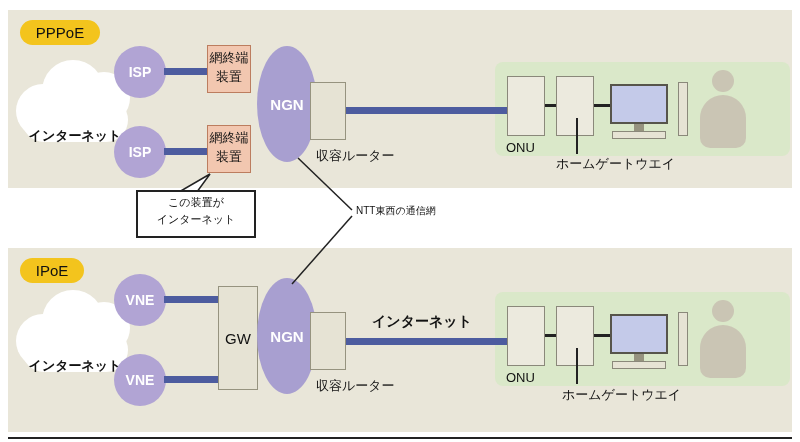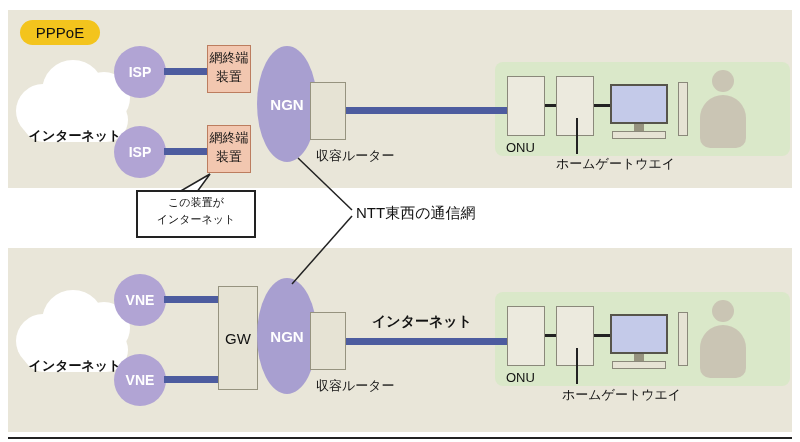--- a/index.html
+++ b/index.html
@@ -14,21 +14,21 @@
   .blueline{position:absolute;height:7px;background:#4d5c9f;z-index:2;}
   .devbox{position:absolute;width:44px;height:48px;background:#f2c7b0;border:1px solid #bc7d5f;box-sizing:border-box;font-size:13px;line-height:1.45;text-align:center;color:#111;z-index:1;word-break:break-all;padding-top:3px;}
   .ngn{position:absolute;width:60px;height:116px;border-radius:50%;background:#a89fd0;color:#fff;font-weight:bold;font-size:15px;display:flex;align-items:center;justify-content:center;z-index:3;}
   .graybox{position:absolute;background:#e6e3d4;border:1px solid #96937f;box-sizing:border-box;z-index:4;}
   .gwbox{position:absolute;background:#e6e3d4;border:1px solid #96937f;box-sizing:border-box;z-index:1;display:flex;align-items:center;justify-content:center;font-size:15px;color:#111;}
   .green{position:absolute;width:295px;height:94px;background:#dae8c9;border-radius:8px;z-index:1;}
   .whitebox{position:absolute;width:38px;height:60px;background:#eceade;border:1px solid #8a887a;box-sizing:border-box;z-index:2;}
   .blackline{position:absolute;background:#222;z-index:3;}
   .lbl{position:absolute;font-size:13px;color:#111;white-space:nowrap;z-index:2;}
   .lbl-b{position:absolute;font-size:14px;font-weight:bold;color:#111;white-space:nowrap;z-index:2;}
-  .lbl-c{position:absolute;font-size:15px;color:#111;white-space:nowrap;z-index:2;text-align:center;}
+  .lbl-c{position:absolute;font-size:10px;color:#111;white-space:nowrap;z-index:2;text-align:center;}
   .screen{position:absolute;background:#c4cae9;border:2px solid #57554b;box-sizing:border-box;z-index:2;}
   .stand{position:absolute;background:#96937f;z-index:2;}
   .kbd{position:absolute;background:#e6e3d4;border:1px solid #8a887a;box-sizing:border-box;z-index:2;}
   .tower{position:absolute;width:10px;height:54px;background:#e6e3d4;border:1px solid #8a887a;box-sizing:border-box;z-index:2;}
   .p-head{position:absolute;background:#cac5b4;border-radius:50%;width:22px;height:22px;z-index:2;}
   .p-body{position:absolute;background:#cac5b4;border-radius:23px 23px 10px 10px;width:46px;height:53px;z-index:2;}
   .callout{position:absolute;background:#fff;border:2px solid #222;box-sizing:border-box;font-size:11px;line-height:1.5;text-align:center;color:#111;z-index:6;padding-top:2px;}
   .callout span{display:block;}
   .gwlabel span{display:block;line-height:18px;}
   .overlay{position:absolute;left:0;top:0;z-index:5;pointer-events:none;}
@@ -87,20 +87,21 @@
   </svg>
 
   <div class="callout" style="left:136px;top:190px;width:120px;height:48px;">
     <span>この装置が</span>
     <span>インターネット</span>
   </div>
 
   <div class="lbl-c" style="left:356px;top:204px;">NTT東西の通信網</div>
 
   <div class="panel" style="left:8px;top:248px;width:784px;height:184px;"></div>
+  <div class="badge" style="left:20px;top:258px;width:64px;height:25px;">IPoE</div>
 
   <div class="cloud" style="left:14px;top:288px;width:122px;height:88px;">
     <div class="puff" style="left:2px;top:26px;width:54px;height:54px;"></div>
     <div class="puff" style="left:28px;top:2px;width:62px;height:62px;"></div>
     <div class="puff" style="left:64px;top:14px;width:52px;height:52px;"></div>
     <div class="puff" style="left:8px;top:40px;width:106px;height:44px;border-radius:24px;"></div>
     <div class="cloud-label" style="top:48px;">インターネット</div>
   </div>
 
   <div class="node" style="left:114px;top:274px;">VNE</div>

